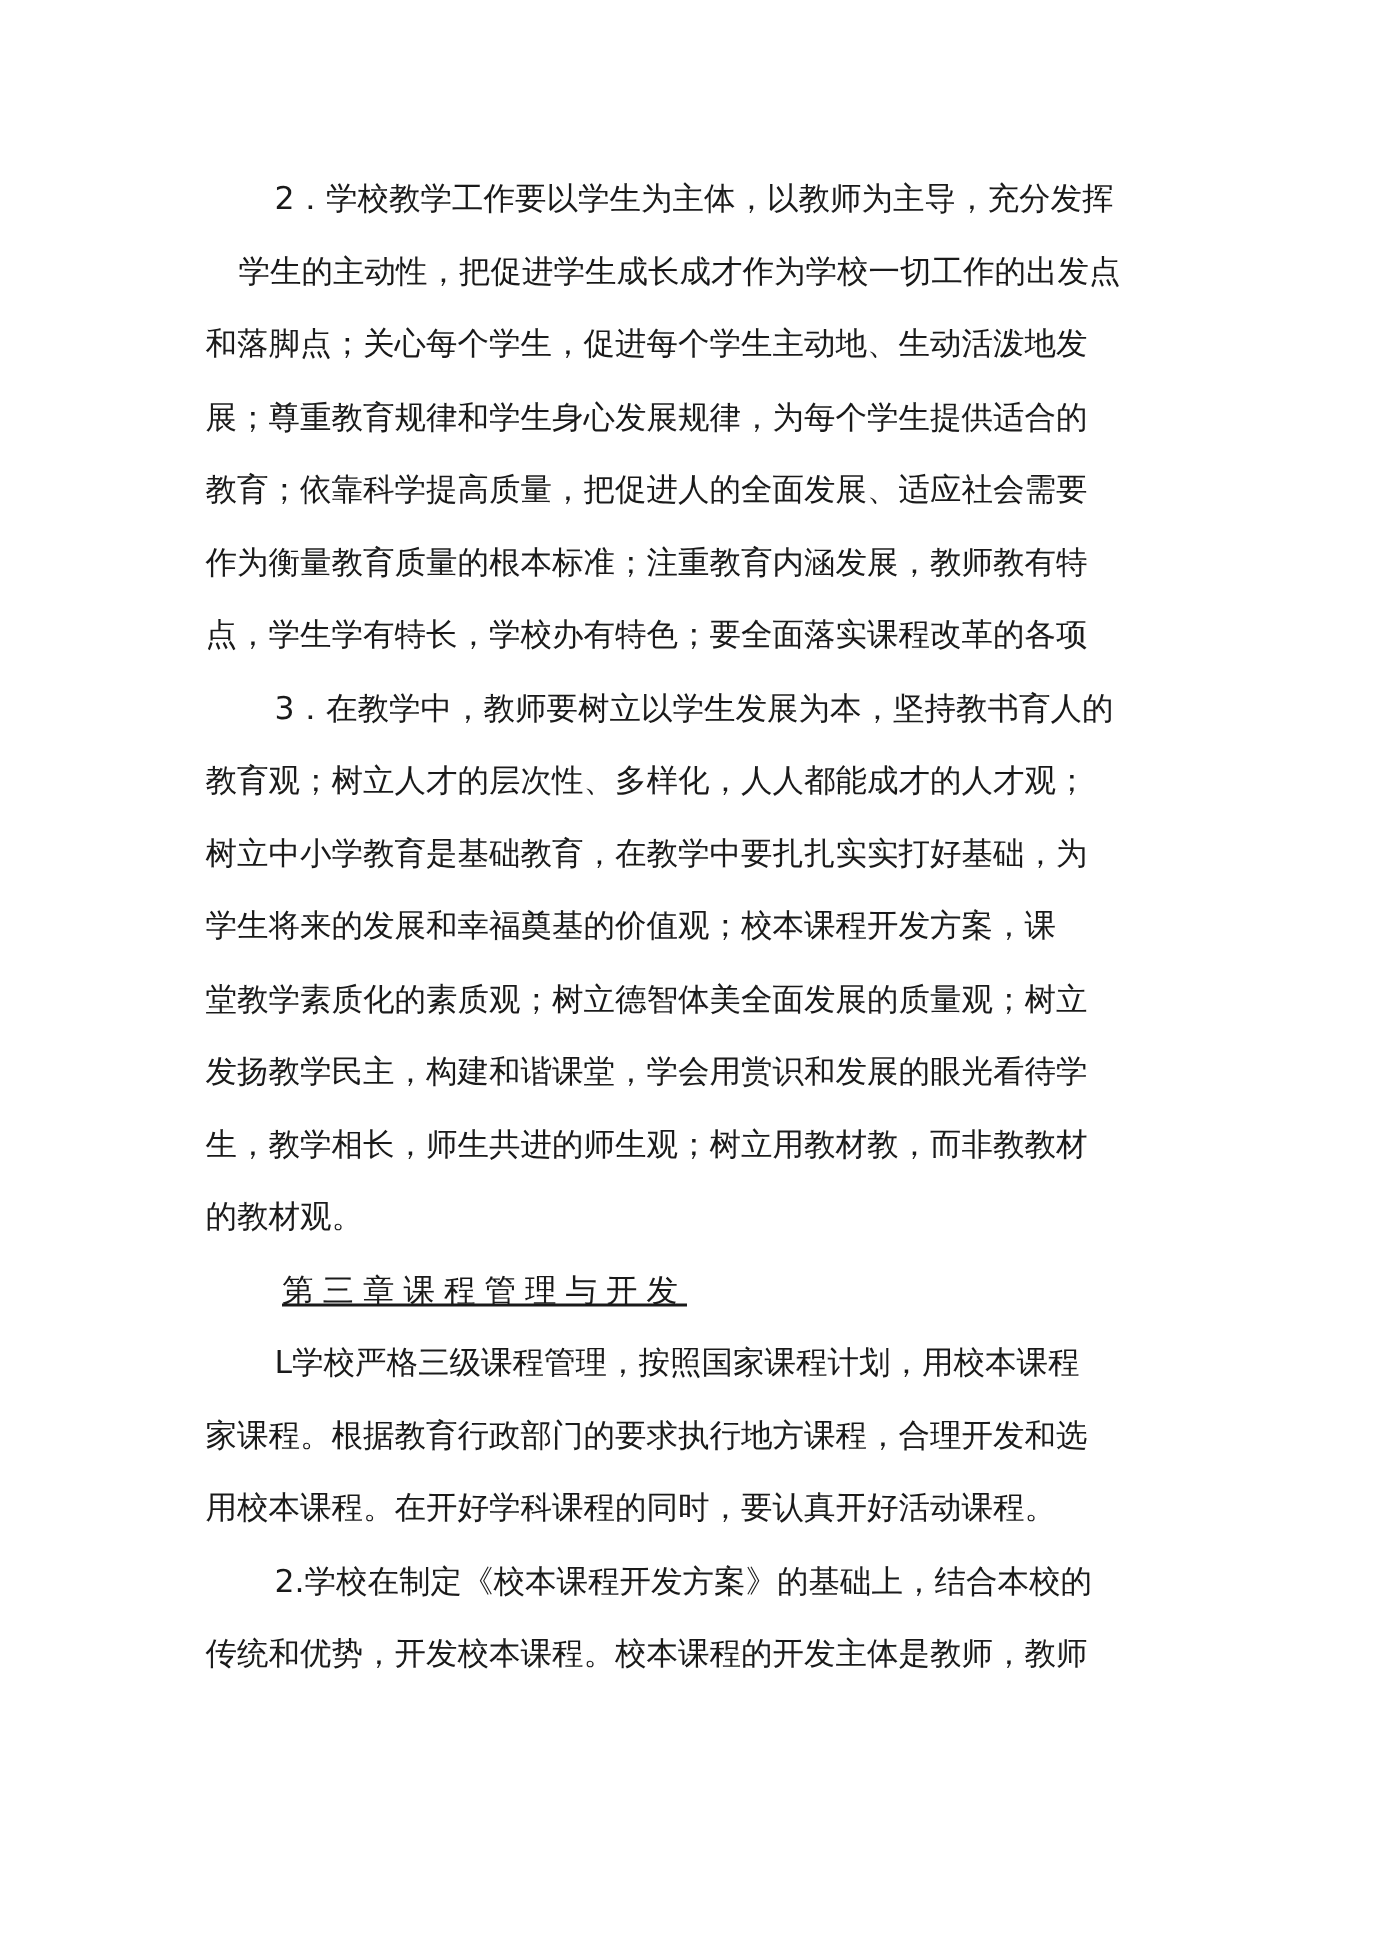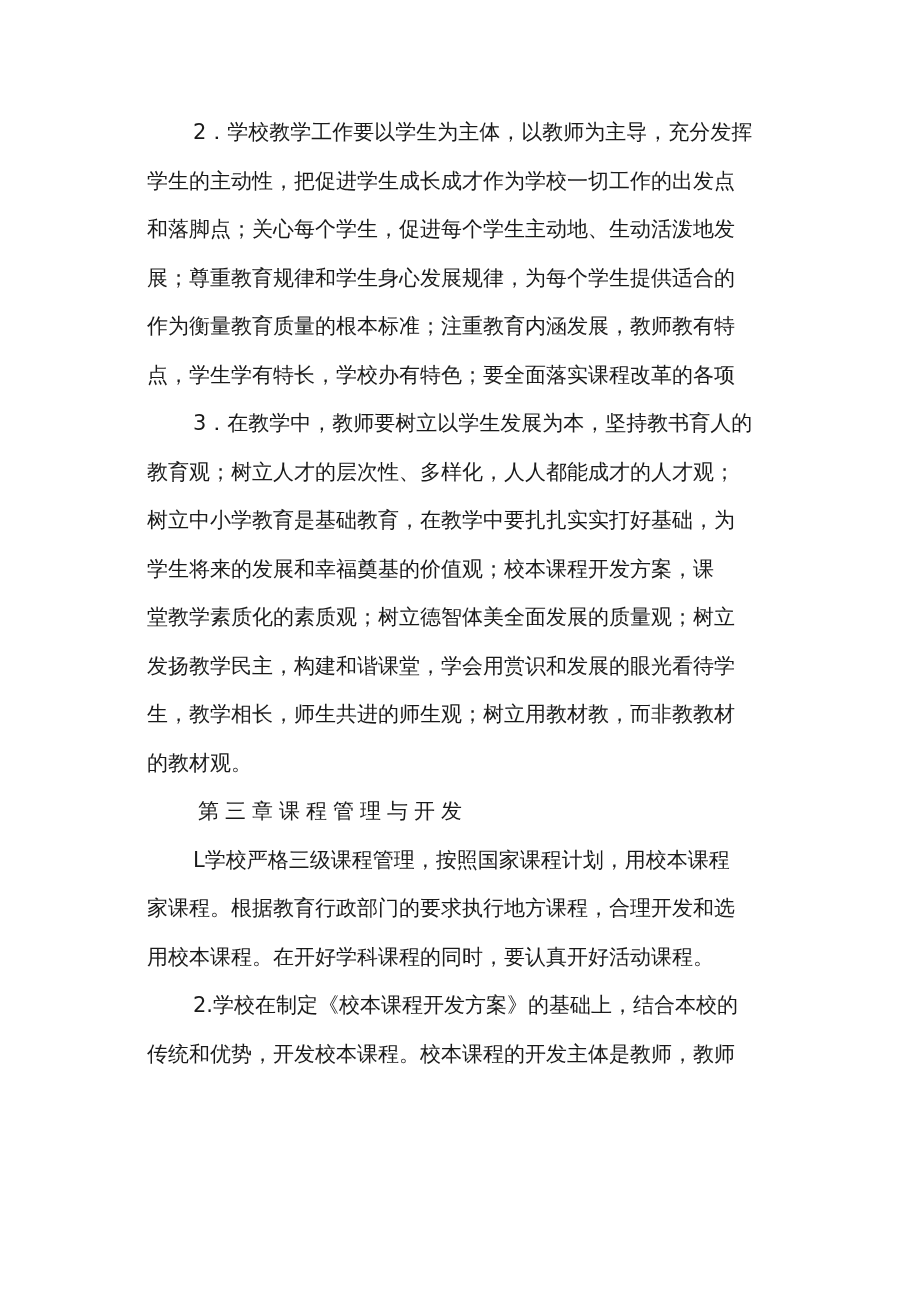--- a/index.html
+++ b/index.html
@@ -1,50 +1,52 @@
 <!DOCTYPE html>
 <html><head>
 <meta charset="utf-8">
 <style>
   html, body { margin: 0; padding: 0; background: #ffffff; }
   body { width: 920px; height: 1301px; position: relative; overflow: hidden; }
   .page {
     position: absolute;
-    left: 147px;
+    left: 137px;
     top: 108px;
     width: 650px;
     font-family: "DejaVu Sans", sans-serif;
     font-size: 21px;
     line-height: 48.5px;
     color: #1a1a1a;
     letter-spacing: 13px;
     text-align: justify;
   }
   .para {
     margin: 0;
     text-indent: 46px;
     text-align-last: left;
   }
   .heading {
     margin: 0;
     text-indent: 51px;
     letter-spacing: 6px;
+    text-decoration: underline;
   }
   .line { display: block; white-space: nowrap; }
 </style>
 </head>
 <body>
 
 <div class="page">
 
   <p class="para">
     <span class="line" style="letter-spacing: 0px; padding-left: 46px; text-indent: 0px;">2．学校教学工作要以学生为主体，以教师为主导，充分发挥</span>
-    <span class="line" style="text-indent: 0px; letter-spacing: 0px;">学生的主动性，把促进学生成长成才作为学校一切工作的出发点</span>
+    <span class="line" style="text-indent: 0px; letter-spacing: 0px; margin-left: 22px;">学生的主动性，把促进学生成长成才作为学校一切工作的出发点</span>
     <span class="line" style="text-indent: 0px; letter-spacing: 0px;">和落脚点；关心每个学生，促进每个学生主动地、生动活泼地发</span>
     <span class="line" style="text-indent: 0px; letter-spacing: 0px;">展；尊重教育规律和学生身心发展规律，为每个学生提供适合的</span>
+    <span class="line" style="text-indent: 0px; letter-spacing: 0px;">教育；依靠科学提高质量，把促进人的全面发展、适应社会需要</span>
     <span class="line" style="text-indent: 0px; letter-spacing: 0px;">作为衡量教育质量的根本标准；注重教育内涵发展，教师教有特</span>
     <span class="line" style="text-indent: 0px; letter-spacing: 0px;">点，学生学有特长，学校办有特色；要全面落实课程改革的各项</span>
   </p>
 
   <p class="para">
     <span class="line" style="letter-spacing: 0px; padding-left: 46px; text-indent: 0px;">3．在教学中，教师要树立以学生发展为本，坚持教书育人的</span>
     <span class="line" style="text-indent: 0px; letter-spacing: 0px;">教育观；树立人才的层次性、多样化，人人都能成才的人才观；</span>
     <span class="line" style="text-indent: 0px; letter-spacing: 0px;">树立中小学教育是基础教育，在教学中要扎扎实实打好基础，为</span>
     <span class="line" style="text-indent: 0px; letter-spacing: 0px;">学生将来的发展和幸福奠基的价值观；校本课程开发方案，课</span>
     <span class="line" style="text-indent: 0px; letter-spacing: 0px;">堂教学素质化的素质观；树立德智体美全面发展的质量观；树立</span>

